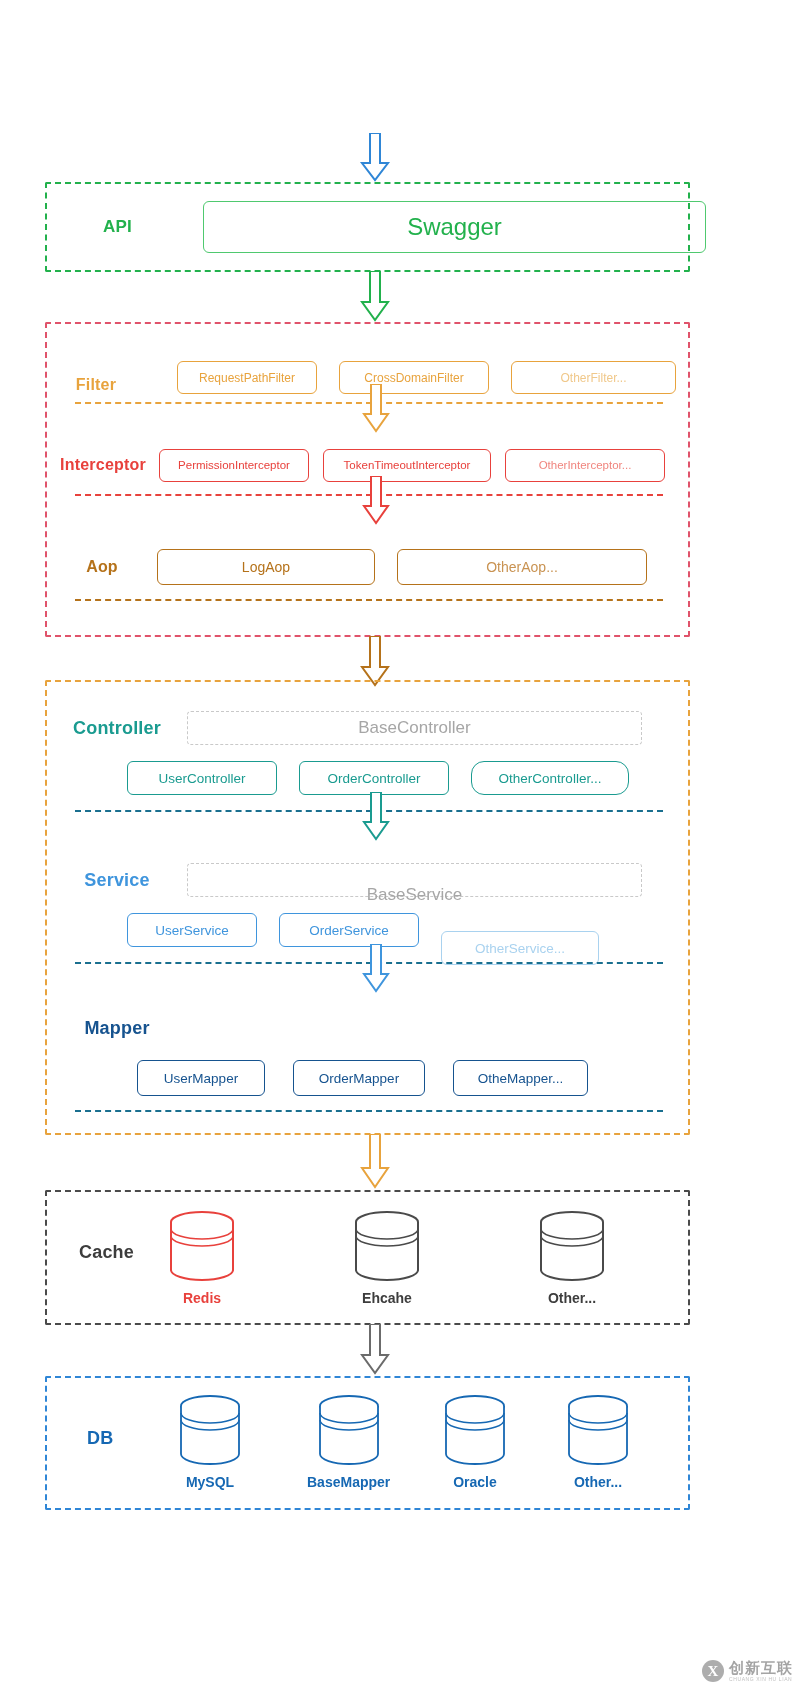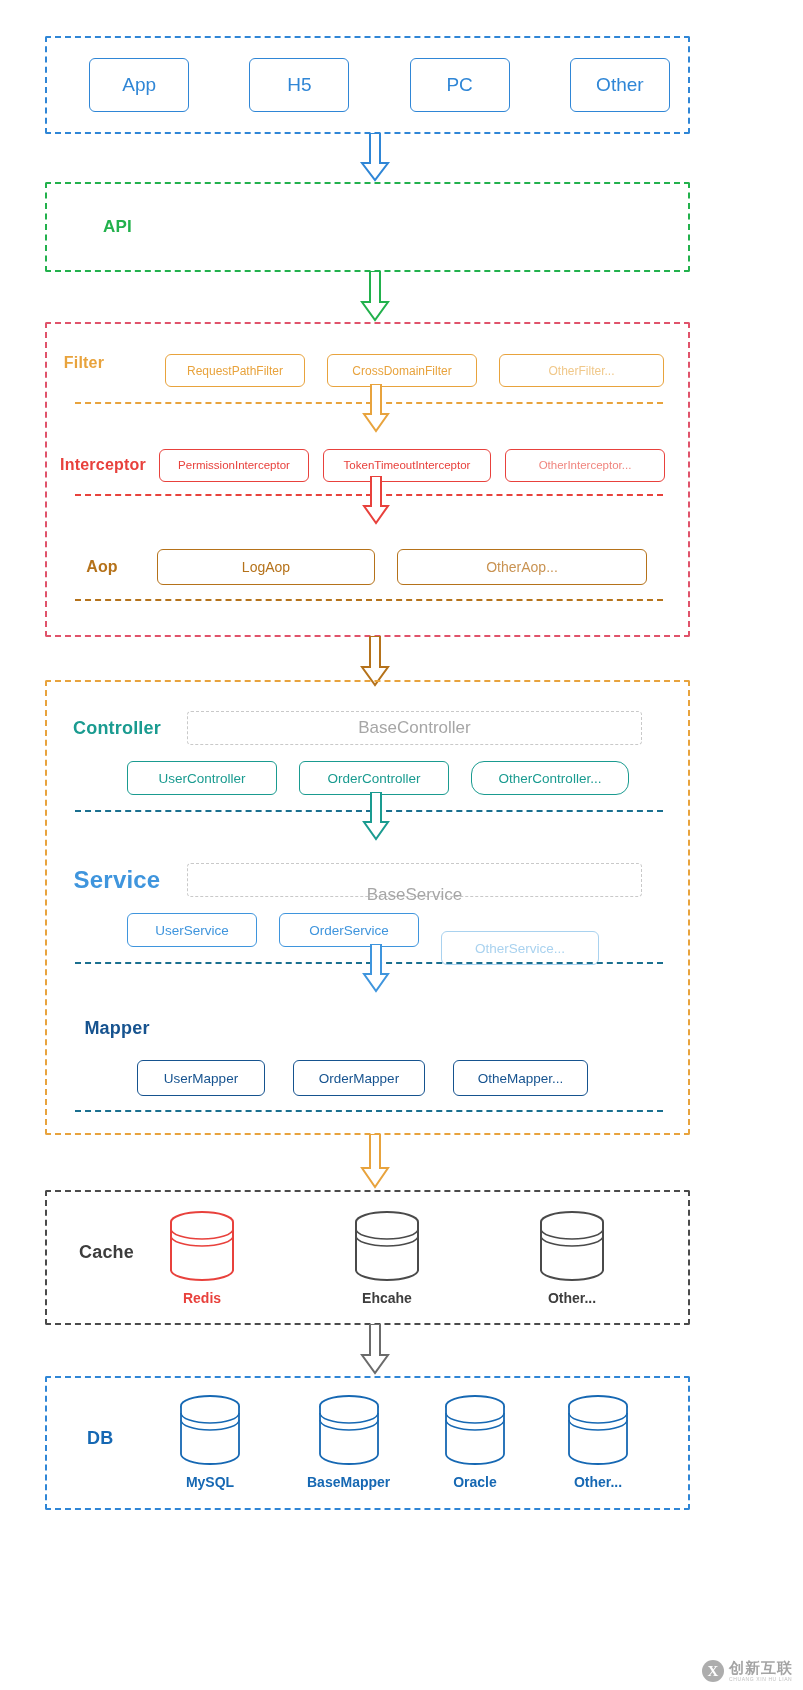--- a/index.html
+++ b/index.html
@@ -65,55 +65,42 @@
   }
   .wm-text{display:flex;flex-direction:column;line-height:1;}
   .wm-cn{font-size:15px;font-weight:bold;color:#5a5a5a;letter-spacing:1px;}
   .wm-en{font-size:5px;color:#8a8a8a;letter-spacing:.6px;margin-top:2px;}
 </style>
 </head>
 <body>
 
 <div class="canvas">
 
-  <div class="band" style="left:45px;top:36px;width:645px;height:98px;border:2.5px dashed #2f86d6;">
-    <div class="band-inner" style="justify-content:space-around;padding:0 12px;">
-      <div class="chip" style="width:100px;height:54px;border-color:#2f86d6;">
-        <span style="color:#2f86d6;font-size:19px;">App</span>
-      </div>
-      <div class="chip" style="width:100px;height:54px;border-color:#2f86d6;">
-        <span style="color:#2f86d6;font-size:19px;">H5</span>
-      </div>
-      <div class="chip" style="width:100px;height:54px;border-color:#2f86d6;">
-        <span style="color:#2f86d6;font-size:19px;">PC</span>
-      </div>
-      <div class="chip" style="width:100px;height:54px;border-color:#2f86d6;">
-        <span style="color:#2f86d6;font-size:19px;">Other</span>
-      </div>
-    </div>
-  </div>
 
   <svg class="arrow" style="left:358px;top:133px;" width="34" height="50" viewBox="0 0 34 50">
     <polygon points="12,0 22,0 22,30 30,30 17,47 4,30 12,30" fill="#ffffff" stroke="#2f86d6" stroke-width="2"></polygon>
   </svg>
 
   <div class="band" style="left:45px;top:182px;width:645px;height:90px;border:2.5px dashed #22b14c;">
     <div class="band-inner" style="padding:0 18px;">
       <div class="row-label" style="color:#22b14c;font-size:17px;width:100px;text-align:left;padding-left:38px;">API</div>
+      <div class="chip" style="flex:1;height:52px;border-color:#4fc96f;border-width:1.6px;">
+        <span style="color:#22b14c;font-size:24px;">Swagger</span>
+      </div>
     </div>
   </div>
 
   <svg class="arrow" style="left:358px;top:271px;" width="34" height="52" viewBox="0 0 34 52">
     <polygon points="12,0 22,0 22,31 30,31 17,49 4,31 12,31" fill="#ffffff" stroke="#22b14c" stroke-width="2"></polygon>
   </svg>
 
   <div class="band" style="left:45px;top:322px;width:645px;height:315px;border:2.2px dashed #e0536b;">
     <div class="band-inner" style="display:block;">
 
-      <div style="position:absolute;left:0;top:30px;width:100%;height:40px;display:flex;align-items:flex-start;gap:44px;">
+      <div style="position:absolute;left:12px;top:30px;width:100%;height:40px;display:flex;align-items:flex-end;gap:44px;">
         <div class="row-label" style="color:#e8a33d;font-size:16px;width:110px;text-align:center;">Filter</div>
         <div style="flex:1;display:flex;align-items:center;gap:22px;padding-right:24px;">
           <div class="chip" style="width:140px;height:33px;border-color:#e8a33d;border-width:1.4px;">
             <span style="color:#e8a33d;font-size:12px;">RequestPathFilter</span>
           </div>
           <div class="chip" style="width:150px;height:33px;border-color:#e8a33d;border-width:1.4px;">
             <span style="color:#e8a33d;font-size:12px;">CrossDomainFilter</span>
           </div>
           <div class="chip" style="width:165px;height:33px;border-color:#e8a33d;border-width:1.4px;">
             <span style="color:#f0c88a;font-size:12px;">OtherFilter...</span>
@@ -187,21 +174,21 @@
           <span style="color:#1a9b90;font-size:13.5px;">OtherController...</span>
         </div>
       </div>
       <div class="sep" style="left:28px;top:128px;width:588px;border-color:#1a6f8f;"></div>
 
       <svg class="arrow" style="left:313px;top:110px;" width="32" height="50" viewBox="0 0 32 50">
         <polygon points="11,0 21,0 21,30 28,30 16,47 4,30 11,30" fill="#ffffff" stroke="#1a9b90" stroke-width="2"></polygon>
       </svg>
 
       <div style="position:absolute;left:0;top:180px;width:100%;height:36px;display:flex;align-items:center;">
-        <div class="row-label" style="color:#3f95dd;font-size:24px;width:140px;text-align:center;">Service</div>
+        <div class="row-label" style="color:#3f95dd;font-size:18px;width:140px;text-align:center;">Service</div>
         <div class="chip" style="width:455px;height:34px;border:1.6px dashed #c9c9c9;border-radius:4px;">
           <span style="color:#a6a6a6;font-size:17px;margin-top:29px;">BaseService</span>
         </div>
       </div>
 
       <div style="position:absolute;left:80px;top:230px;width:545px;height:36px;display:flex;align-items:center;gap:22px;">
         <div class="chip" style="width:130px;height:34px;border-color:#3f95dd;border-width:1.6px;">
           <span style="color:#3f95dd;font-size:13.5px;">UserService</span>
         </div>
         <div class="chip" style="width:140px;height:34px;border-color:#3f95dd;border-width:1.6px;text-align:right;">

